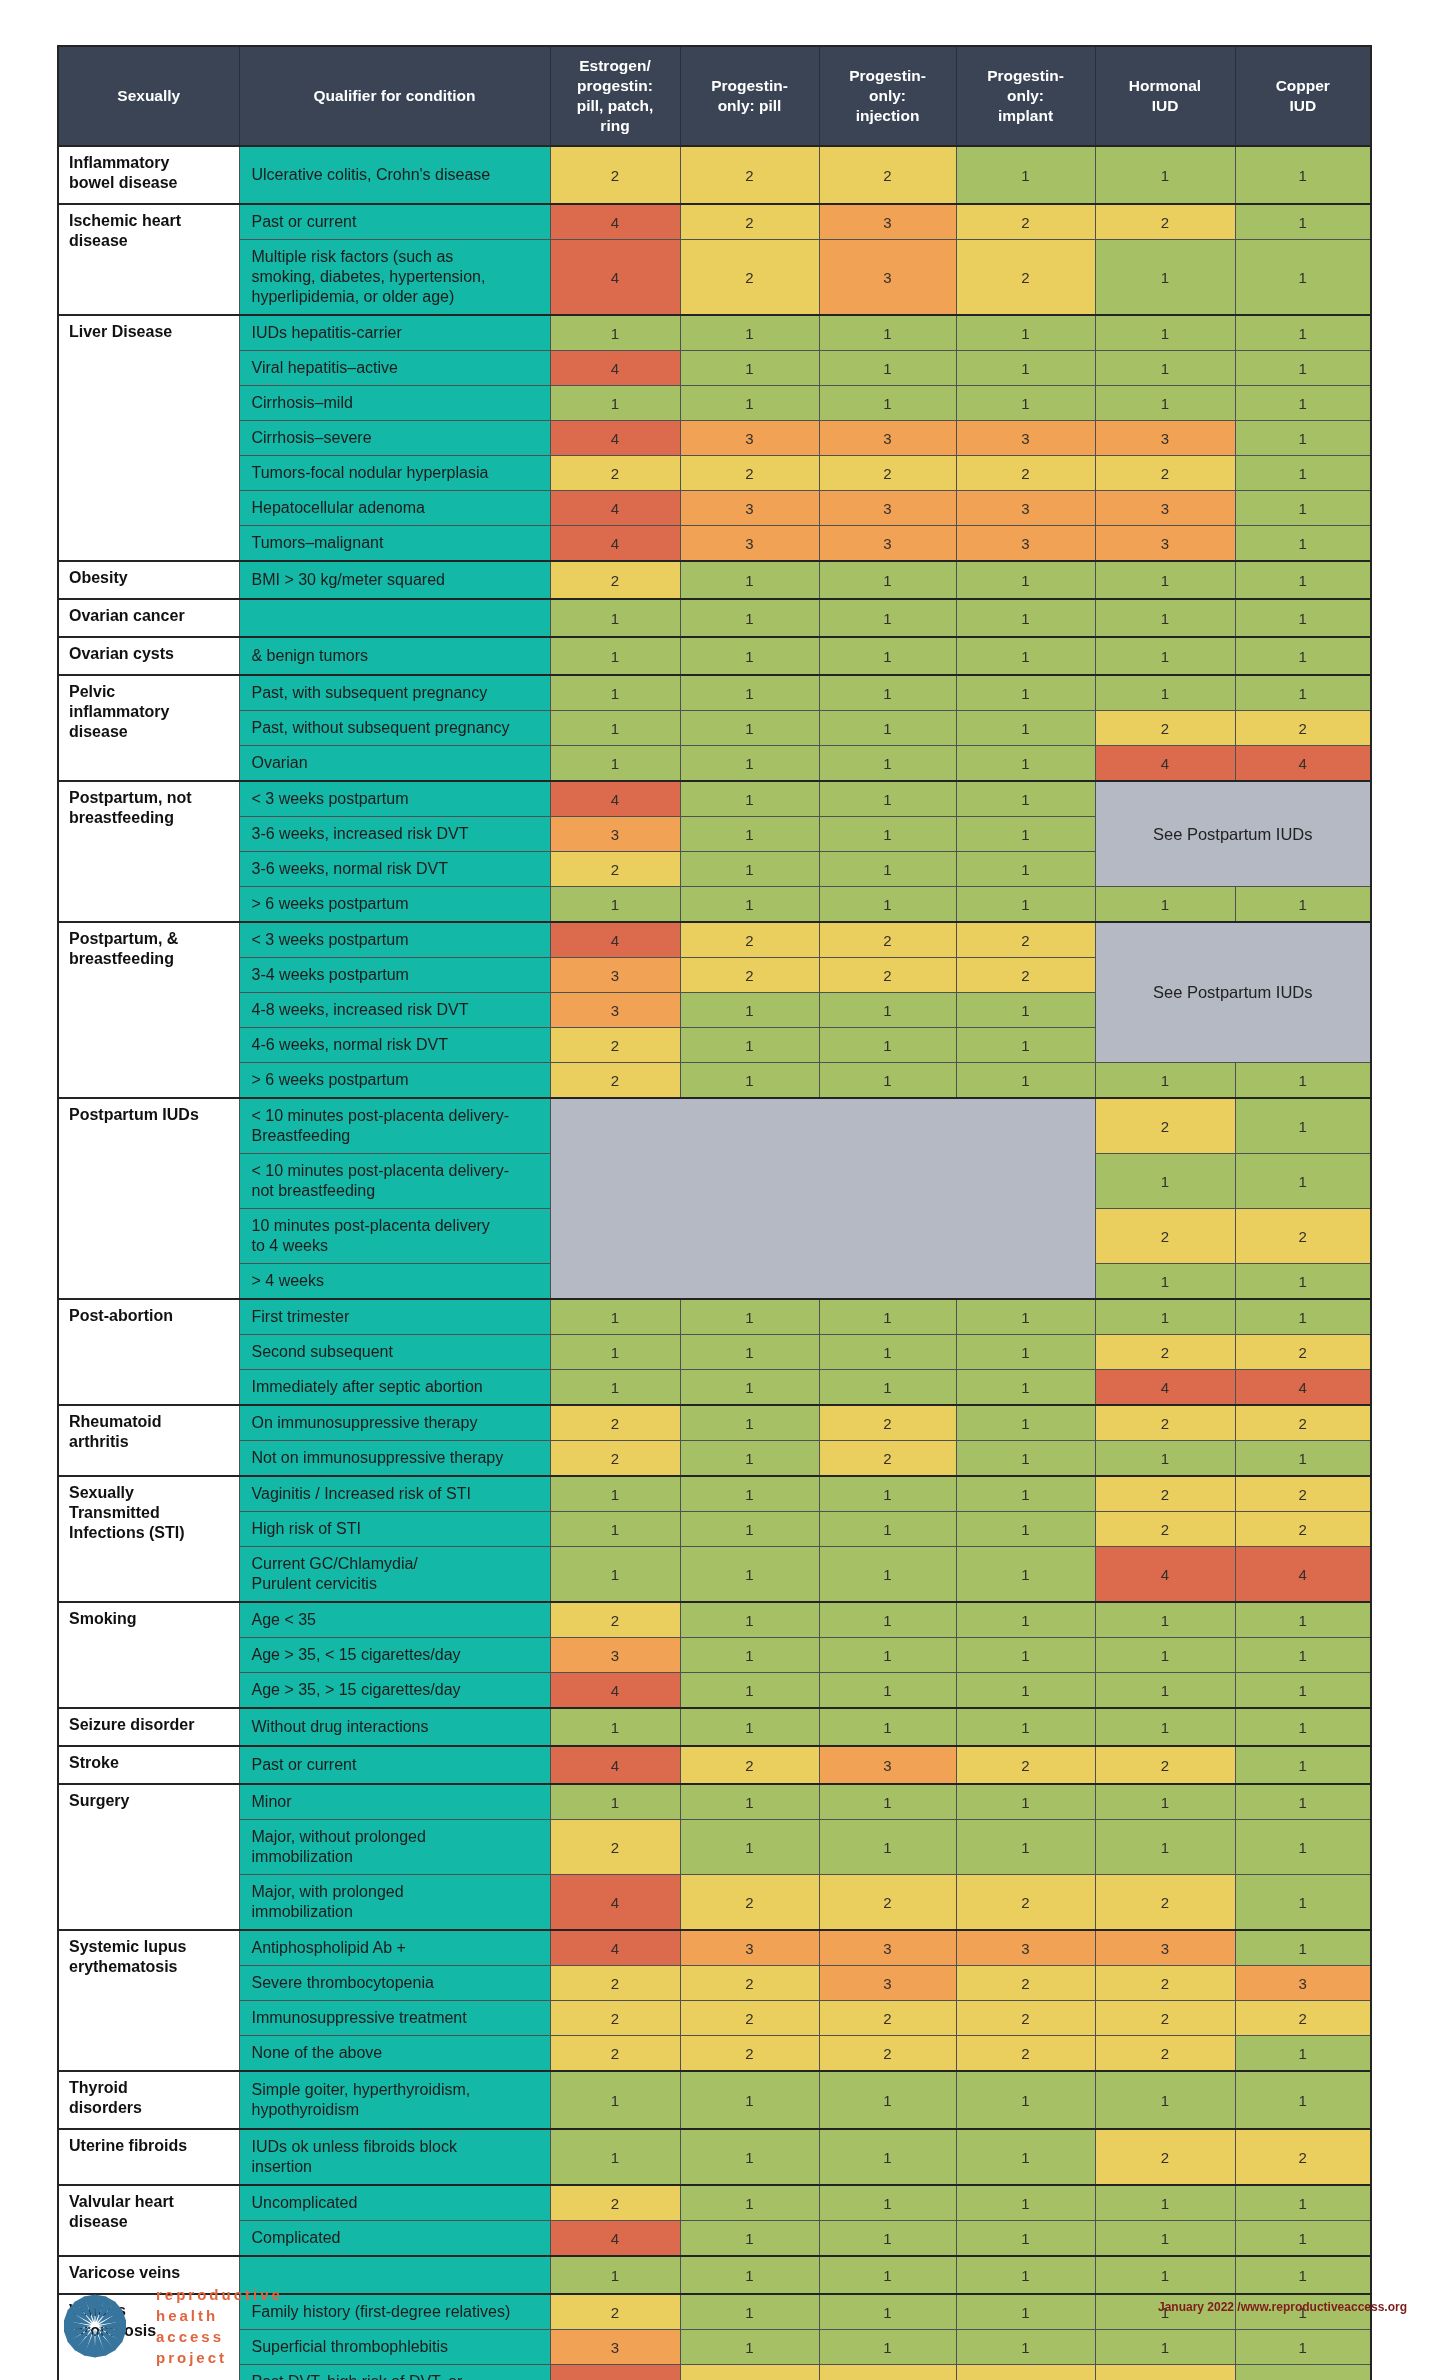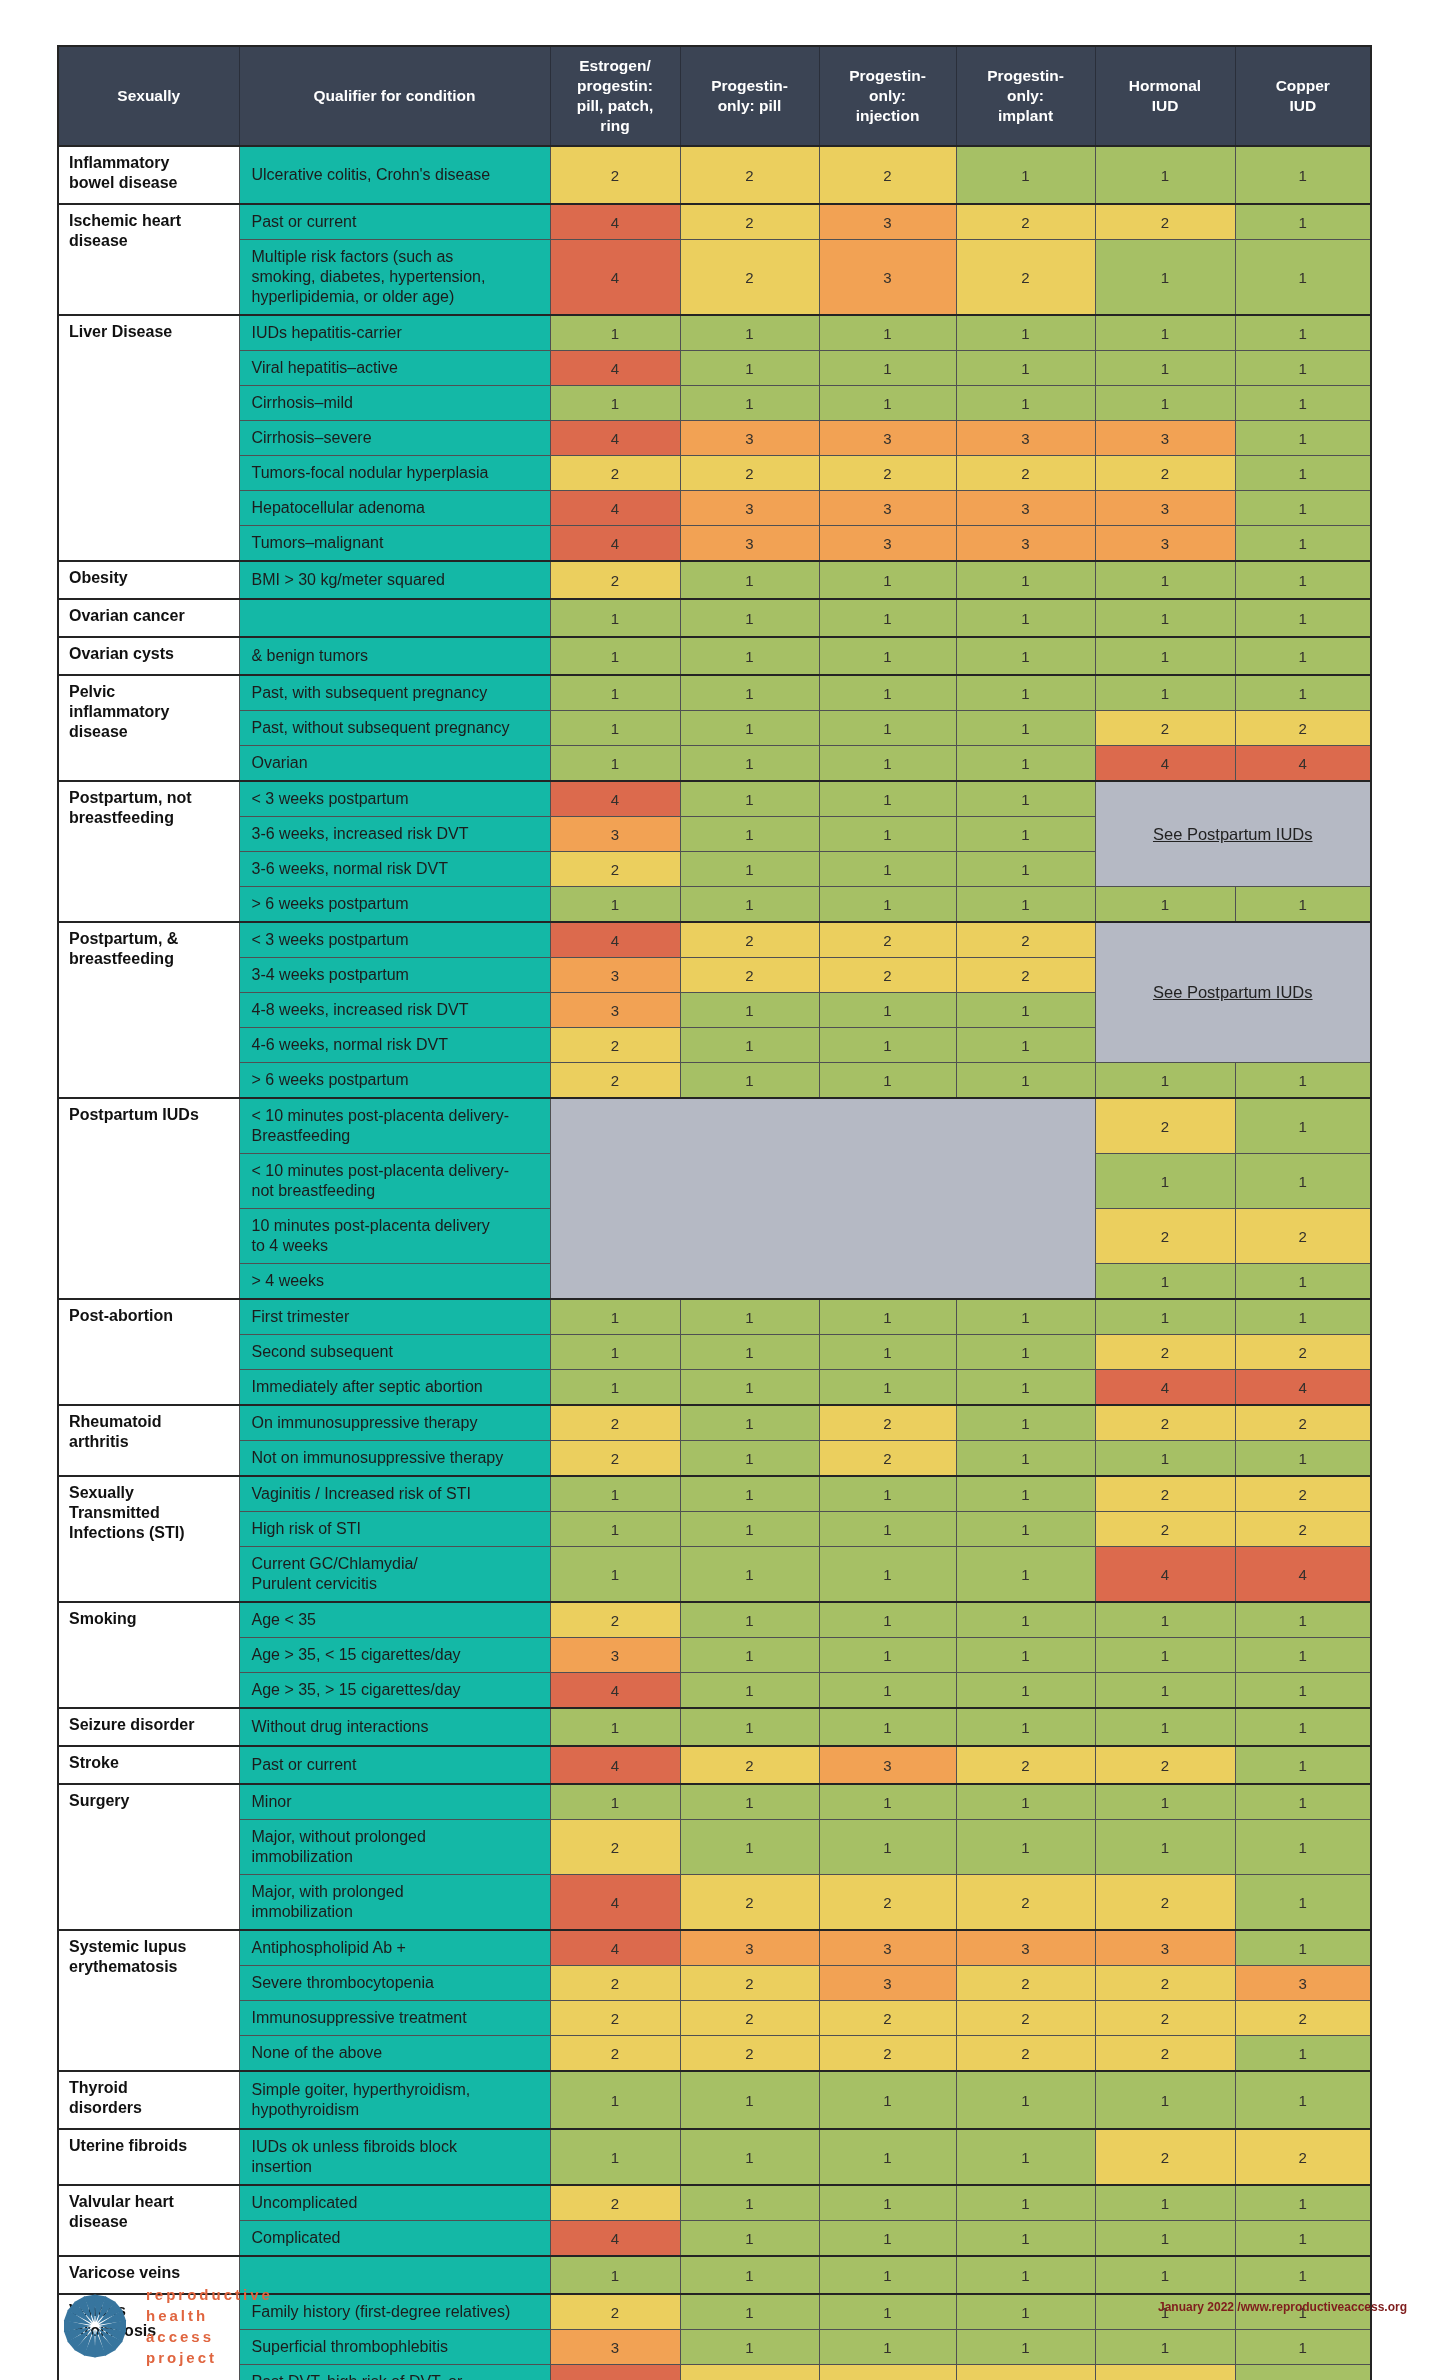--- a/index.html
+++ b/index.html
@@ -25,23 +25,23 @@
   }
   td.qual {
     font-size: 16px; color: #1c1c1c; background: #14b8a6;
     padding: 7px 8px 7px 12px; vertical-align: middle; white-space: pre-line; line-height: 1.25;
   }
   td.v { text-align: center; vertical-align: middle; font-size: 15px; color: #33302c; padding: 7px 2px; }
   td.c1 { background: var(--c1, #a6c065); }
   td.c2 { background: var(--c2, #ebcf5e); }
   td.c3 { background: var(--c3, #f2a254); }
   td.c4 { background: var(--c4, #dc6a4d); }
-  td.ref { background: var(--ref, #b5b9c4); text-align: center; vertical-align: middle; font-size: 16.5px; color: #222222; text-decoration: underline; }
-
-  .logo { position: absolute; left: 62px; bottom: 12px; display: flex; align-items: center; gap: 18px; }
+  td.ref { background: var(--ref, #b5b9c4); text-align: center; vertical-align: middle; font-size: 16.5px; color: #222222; }
+
+  .logo { position: absolute; left: 62px; bottom: 12px; display: flex; align-items: center; gap: 28px; }
   .logo-words { display: flex; flex-direction: column; line-height: 21px; }
   .logo-words span {
     color: var(--logo-text, #e0653f); font-weight: 700; font-size: 15px; letter-spacing: 3px;
   }
   .logo svg { display: block; }
   .datetext {
     position: absolute; right: 38px; top: 2300px;
     font-size: 12px; font-weight: 700; color: #7f1d1d;
   }
 </style>

